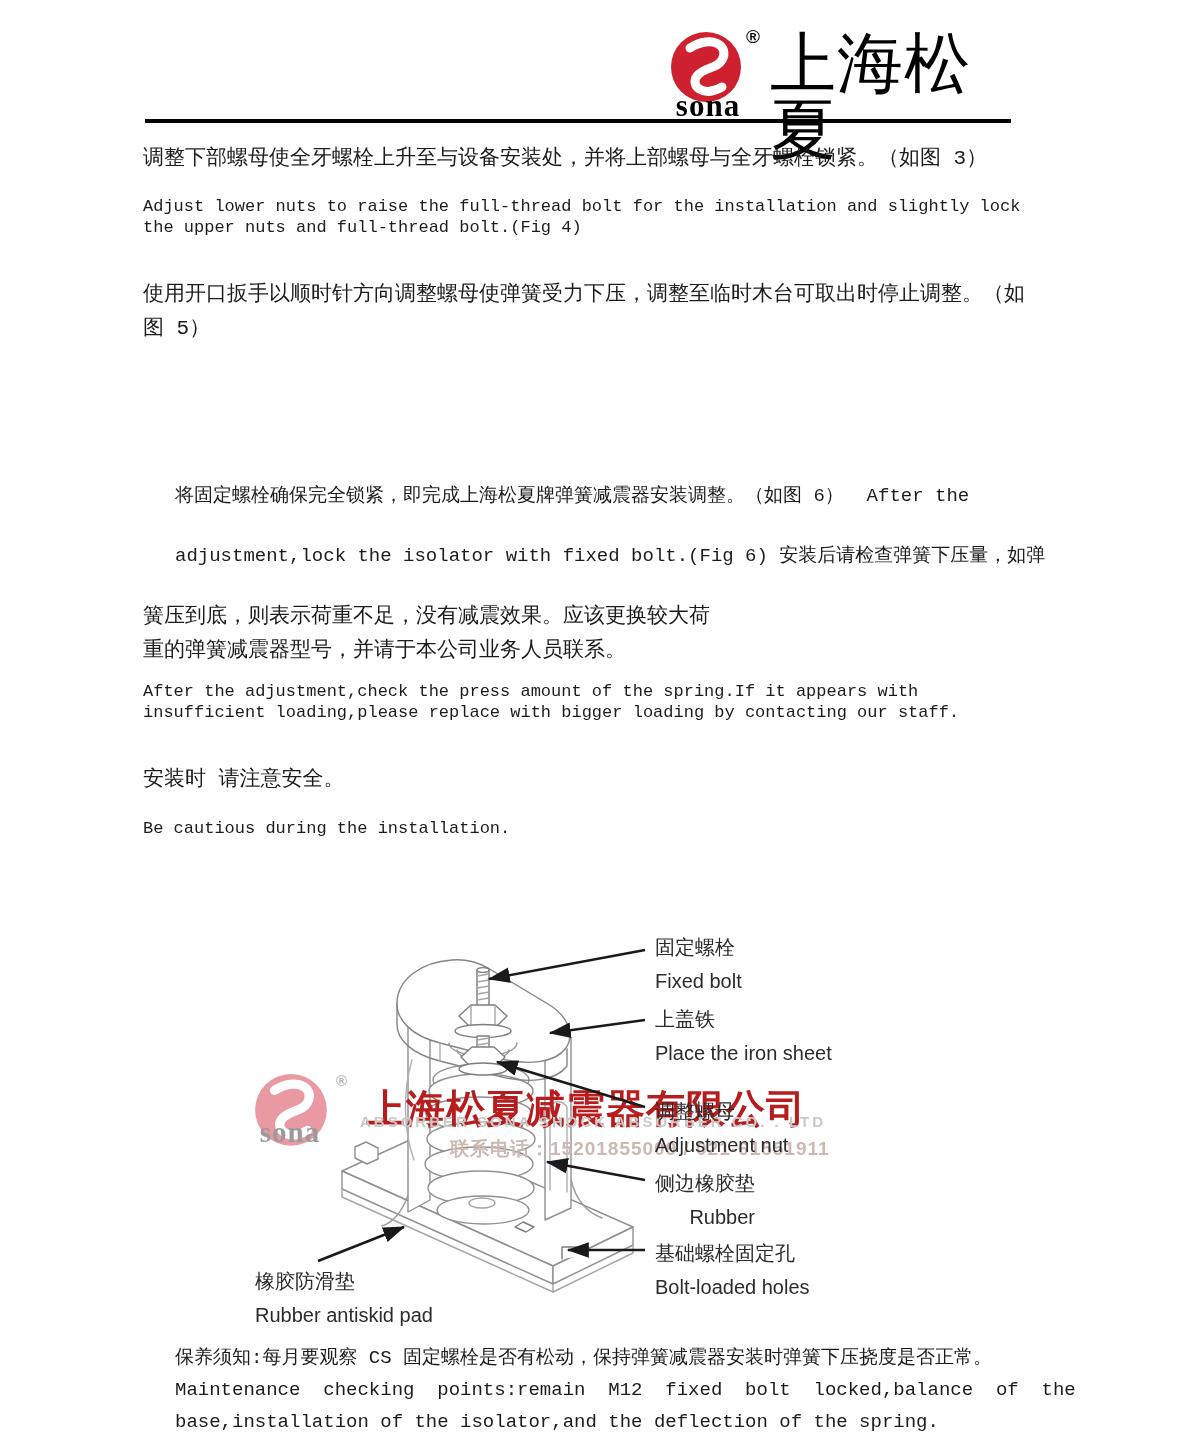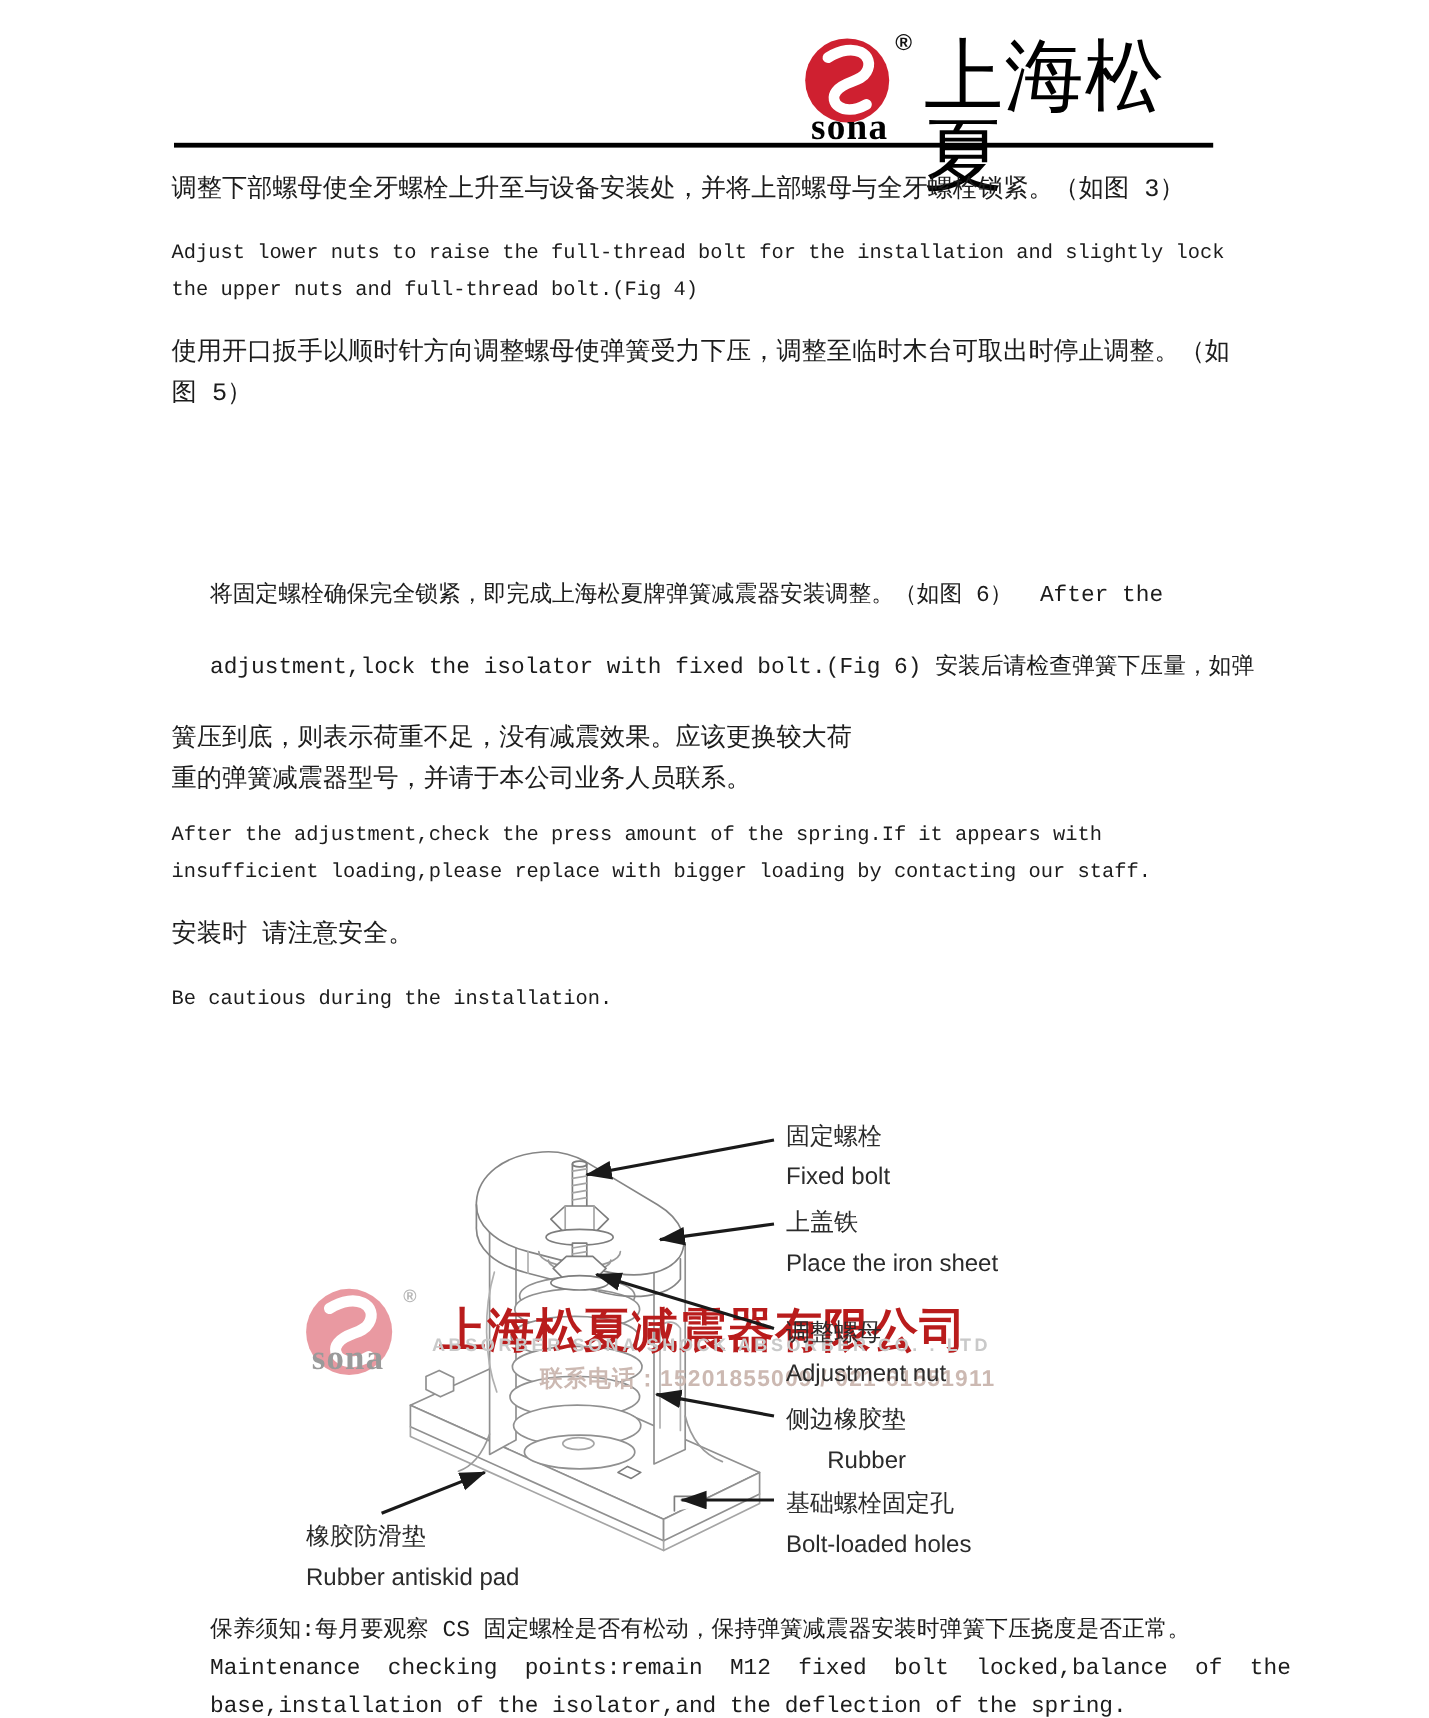--- a/index.html
+++ b/index.html
@@ -10,21 +10,21 @@
   .logo-svg{position:absolute;left:0;top:2px;}
   .logo-reg{position:absolute;left:78px;top:-2px;font-size:19px;color:#111;font-weight:700;}
   .logo-sona{position:absolute;left:-6px;top:60px;width:92px;text-align:center;
              font-family:"Liberation Serif","DejaVu Serif",serif;font-weight:700;font-size:31px;color:#000;letter-spacing:1px;}
   .brand-cn{position:absolute;left:102px;top:2px;font-size:66px;font-weight:400;color:#000;letter-spacing:1px;line-height:1;}
   .head-rule{position:absolute;left:145px;top:119px;width:866px;height:4px;background:#000;}
   
   .para{position:absolute;left:143px;width:940px;color:#1c1c1c;white-space:pre-wrap;
         font-family:"Liberation Mono","DejaVu Sans Mono",monospace;}
   .cn {font-size:21px;line-height:34px;}
-  .en {font-size:17px;line-height:31px;}
+  .en {font-size:17px;line-height:21px;}
   .mix{font-size:19px;line-height:32px;margin-left:32px;}
   
   .dg-svg{position:absolute;left:0;top:0;z-index:1;}
   .dg-arrows{position:absolute;left:0;top:0;z-index:3;}
   .dg-label{position:absolute;z-index:4;color:#2b2b2b;line-height:34px;font-size:20px;}
   .dg-label .l-cn{font-weight:400;}
   .dg-label .l-en{font-weight:400;text-align:right;}
   
   .wm{position:absolute;z-index:2;pointer-events:none;}
   .wm-cn{left:366px;top:1082px;font-size:39px;font-weight:600;color:#b91c1c;letter-spacing:1px;}

